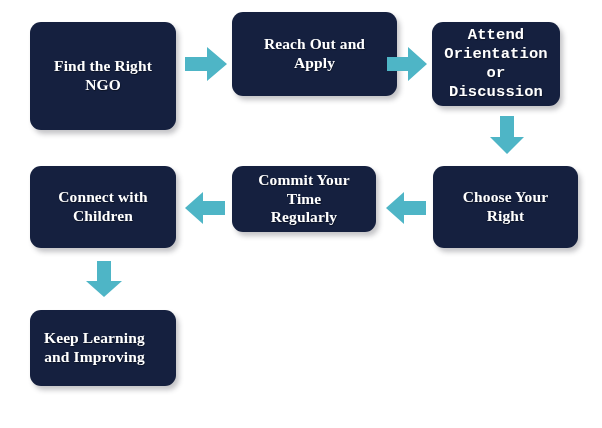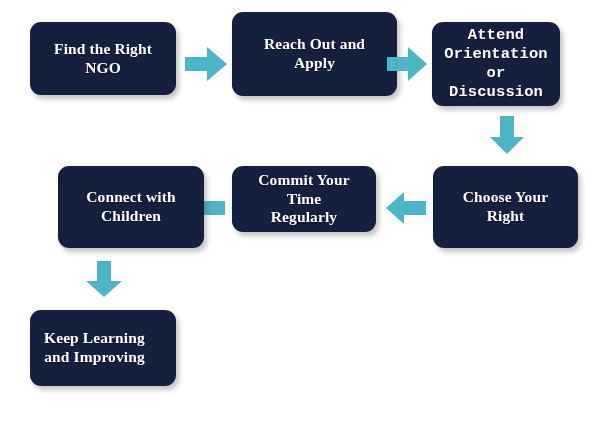--- a/index.html
+++ b/index.html
@@ -50,21 +50,21 @@
   .arrow svg {
     display: block;
     overflow: visible;
   }
 </style>
 </head>
 <body>
 
 <div id="canvas">
 
-  <div class="node" style="left:30px; top:22px; width:146px; height:73px;">
+  <div class="node" style="left:30px; top:22px; width:146px; height:108px;">
     <span>Find the Right
 NGO</span>
   </div>
 
   <div class="arrow" style="left:185px; top:47px; width:42px; height:34px;">
     <svg width="42" height="34" viewBox="0 0 42 34">
       <polygon points="0,10 22,10 22,0 42,17 22,34 22,24 0,24" fill="#4EB5C6"></polygon>
     </svg>
   </div>
 
@@ -107,21 +107,21 @@
 Time
 Regularly</span>
   </div>
 
   <div class="arrow" style="left:185px; top:192px; width:40px; height:32px;">
     <svg width="40" height="32" viewBox="0 0 40 32">
       <polygon points="40,9 18,9 18,0 0,16 18,32 18,23 40,23" fill="#4EB5C6"></polygon>
     </svg>
   </div>
 
-  <div class="node" style="left:30px; top:166px; width:146px; height:82px;margin-left:28px;">
+  <div class="node" style="left:30px; top:166px; width:146px; height:82px;">
     <span>Connect with
 Children</span>
   </div>
 
   <div class="arrow" style="left:86px; top:261px; width:36px; height:36px;">
     <svg width="36" height="36" viewBox="0 0 36 36">
       <polygon points="11,0 25,0 25,20 36,20 18,36 0,20 11,20" fill="#4EB5C6"></polygon>
     </svg>
   </div>
 

